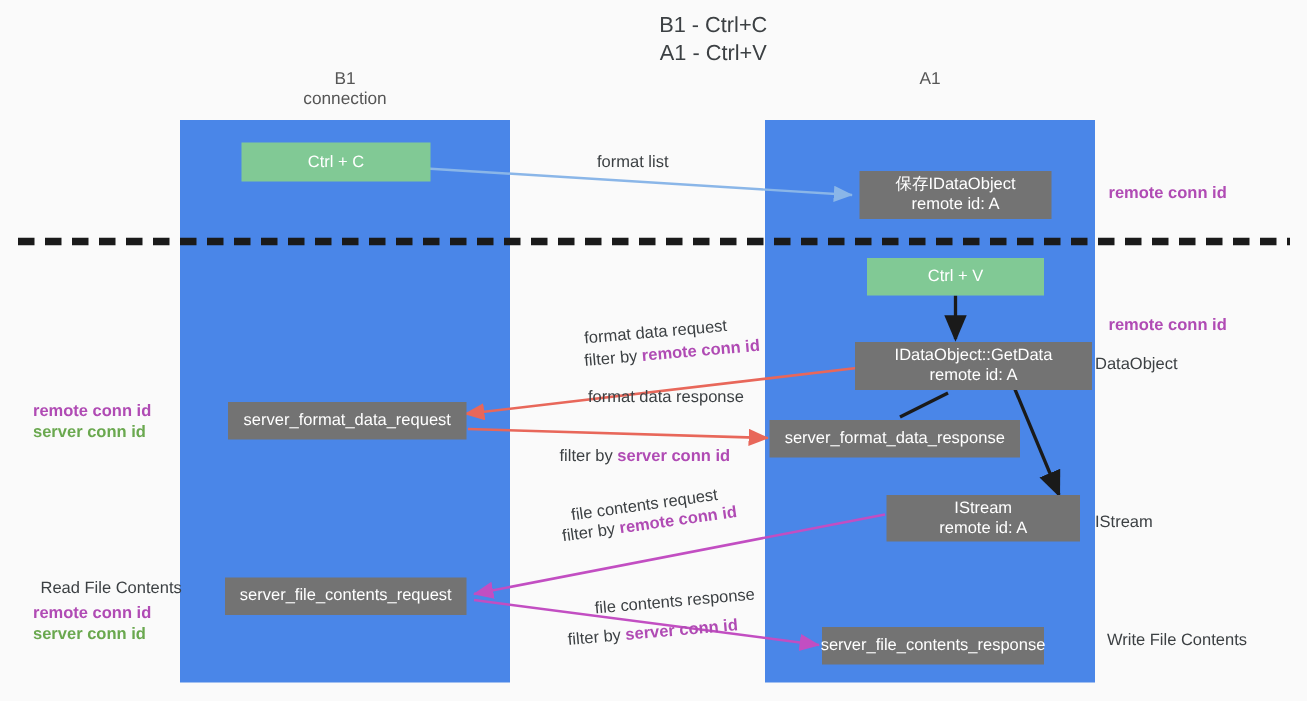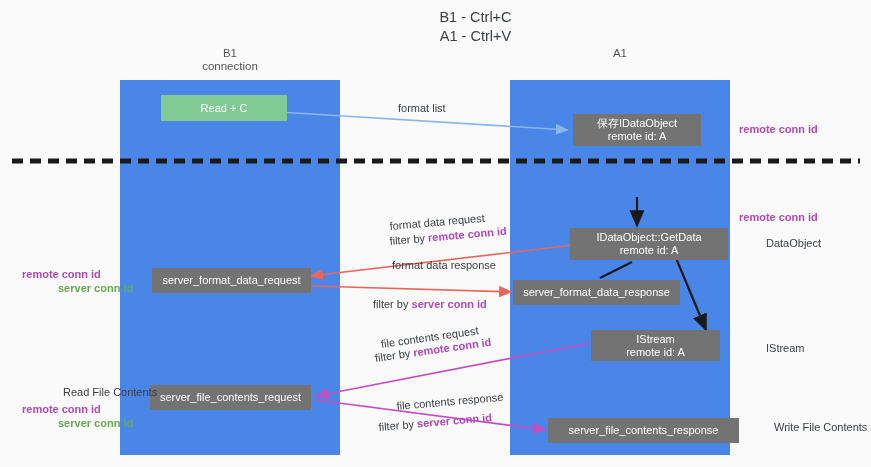--- a/index.html
+++ b/index.html
@@ -19,21 +19,21 @@
   .node{position:absolute;display:flex;flex-direction:column;align-items:center;
         justify-content:center;text-align:center;color:#ffffff;font-size:11px;
         line-height:13px;box-sizing:border-box;padding:2px 4px;}
   .node.green{background:#81c995;}
   .node.orange{background:#737373;}
   .node .l2{font-size:11px;}
 
   
   .lbl{position:absolute;font-size:11px;color:#3c4043;line-height:14px;white-space:nowrap;}
   .purple{color:#b04bb4;font-weight:bold;}
-  .ann{position:absolute;font-size:11px;color:#3c4043;white-space:nowrap;line-height:14px;padding-left:36px;}
+  .ann{position:absolute;font-size:11px;color:#3c4043;white-space:nowrap;line-height:14px;}
   .ann-purple{position:absolute;font-size:11px;color:#b04bb4;font-weight:bold;white-space:nowrap;}
 
   
   svg.overlay{position:absolute;left:0;top:0;width:871px;height:467px;overflow:visible;}
   .title{position:absolute;width:871px;text-align:center;font-size:14.5px;color:#3c4043;line-height:19px;}
 </style>
 </head>
 <body>
 
 <div id="stage">
@@ -83,28 +83,31 @@
     <path d="M676,258 L706,330" stroke="#1a1a1a" stroke-width="2.2" fill="none" marker-end="url(#ah-black)"></path>
 
     <path d="M600,278 L632,262" stroke="#1a1a1a" stroke-width="2.2" fill="none"></path>
 
     <path d="M590,343 L316,396" stroke="#c24ec2" stroke-width="1.7" fill="none" marker-end="url(#ah-magenta)"></path>
 
     <path d="M316,400 L546,430" stroke="#c24ec2" stroke-width="1.7" fill="none" marker-end="url(#ah-magenta)"></path>
   </svg>
 
   <div class="node green" style="left:161px;top:95px;width:126px;height:26px;">
-    <div>Read + C</div>
+    <div>Ctrl + C</div>
   </div>
 
   <div class="node orange" style="left:573px;top:114px;width:128px;height:32px;">
     <div>保存IDataObject</div>
     <div class="l2">remote id: A</div>
   </div>
 
+  <div class="node green" style="left:578px;top:172px;width:118px;height:25px;">
+    <div>Ctrl + V</div>
+  </div>
 
   <div class="node orange" style="left:570px;top:228px;width:158px;height:32px;">
     <div>IDataObject::GetData</div>
     <div class="l2">remote id: A</div>
   </div>
 
   <div class="node orange" style="left:513px;top:280px;width:167px;height:25px;">
     <div>server_format_data_response</div>
   </div>
 
@@ -114,21 +117,21 @@
 
   <div class="node orange" style="left:591px;top:330px;width:129px;height:31px;">
     <div>IStream</div>
     <div class="l2">remote id: A</div>
   </div>
 
   <div class="node orange" style="left:150px;top:385px;width:161px;height:25px;">
     <div>server_file_contents_request</div>
   </div>
 
-  <div class="node orange" style="left:548px;top:418px;width:191px;height:25px;">
+  <div class="node orange" style="left:548px;top:418px;width:148px;height:25px;">
     <div>server_file_contents_response</div>
   </div>
 
   <div class="lbl" style="left:398px;top:101px;">format list</div>
 
   <div class="lbl" style="left:389px;top:219px;transform:rotate(-5deg);transform-origin:left top;">format data request</div>
   <div class="lbl" style="left:389px;top:234px;transform:rotate(-5deg);transform-origin:left top;">
     <span>filter by </span><span class="purple">remote conn id</span>
   </div>
 

